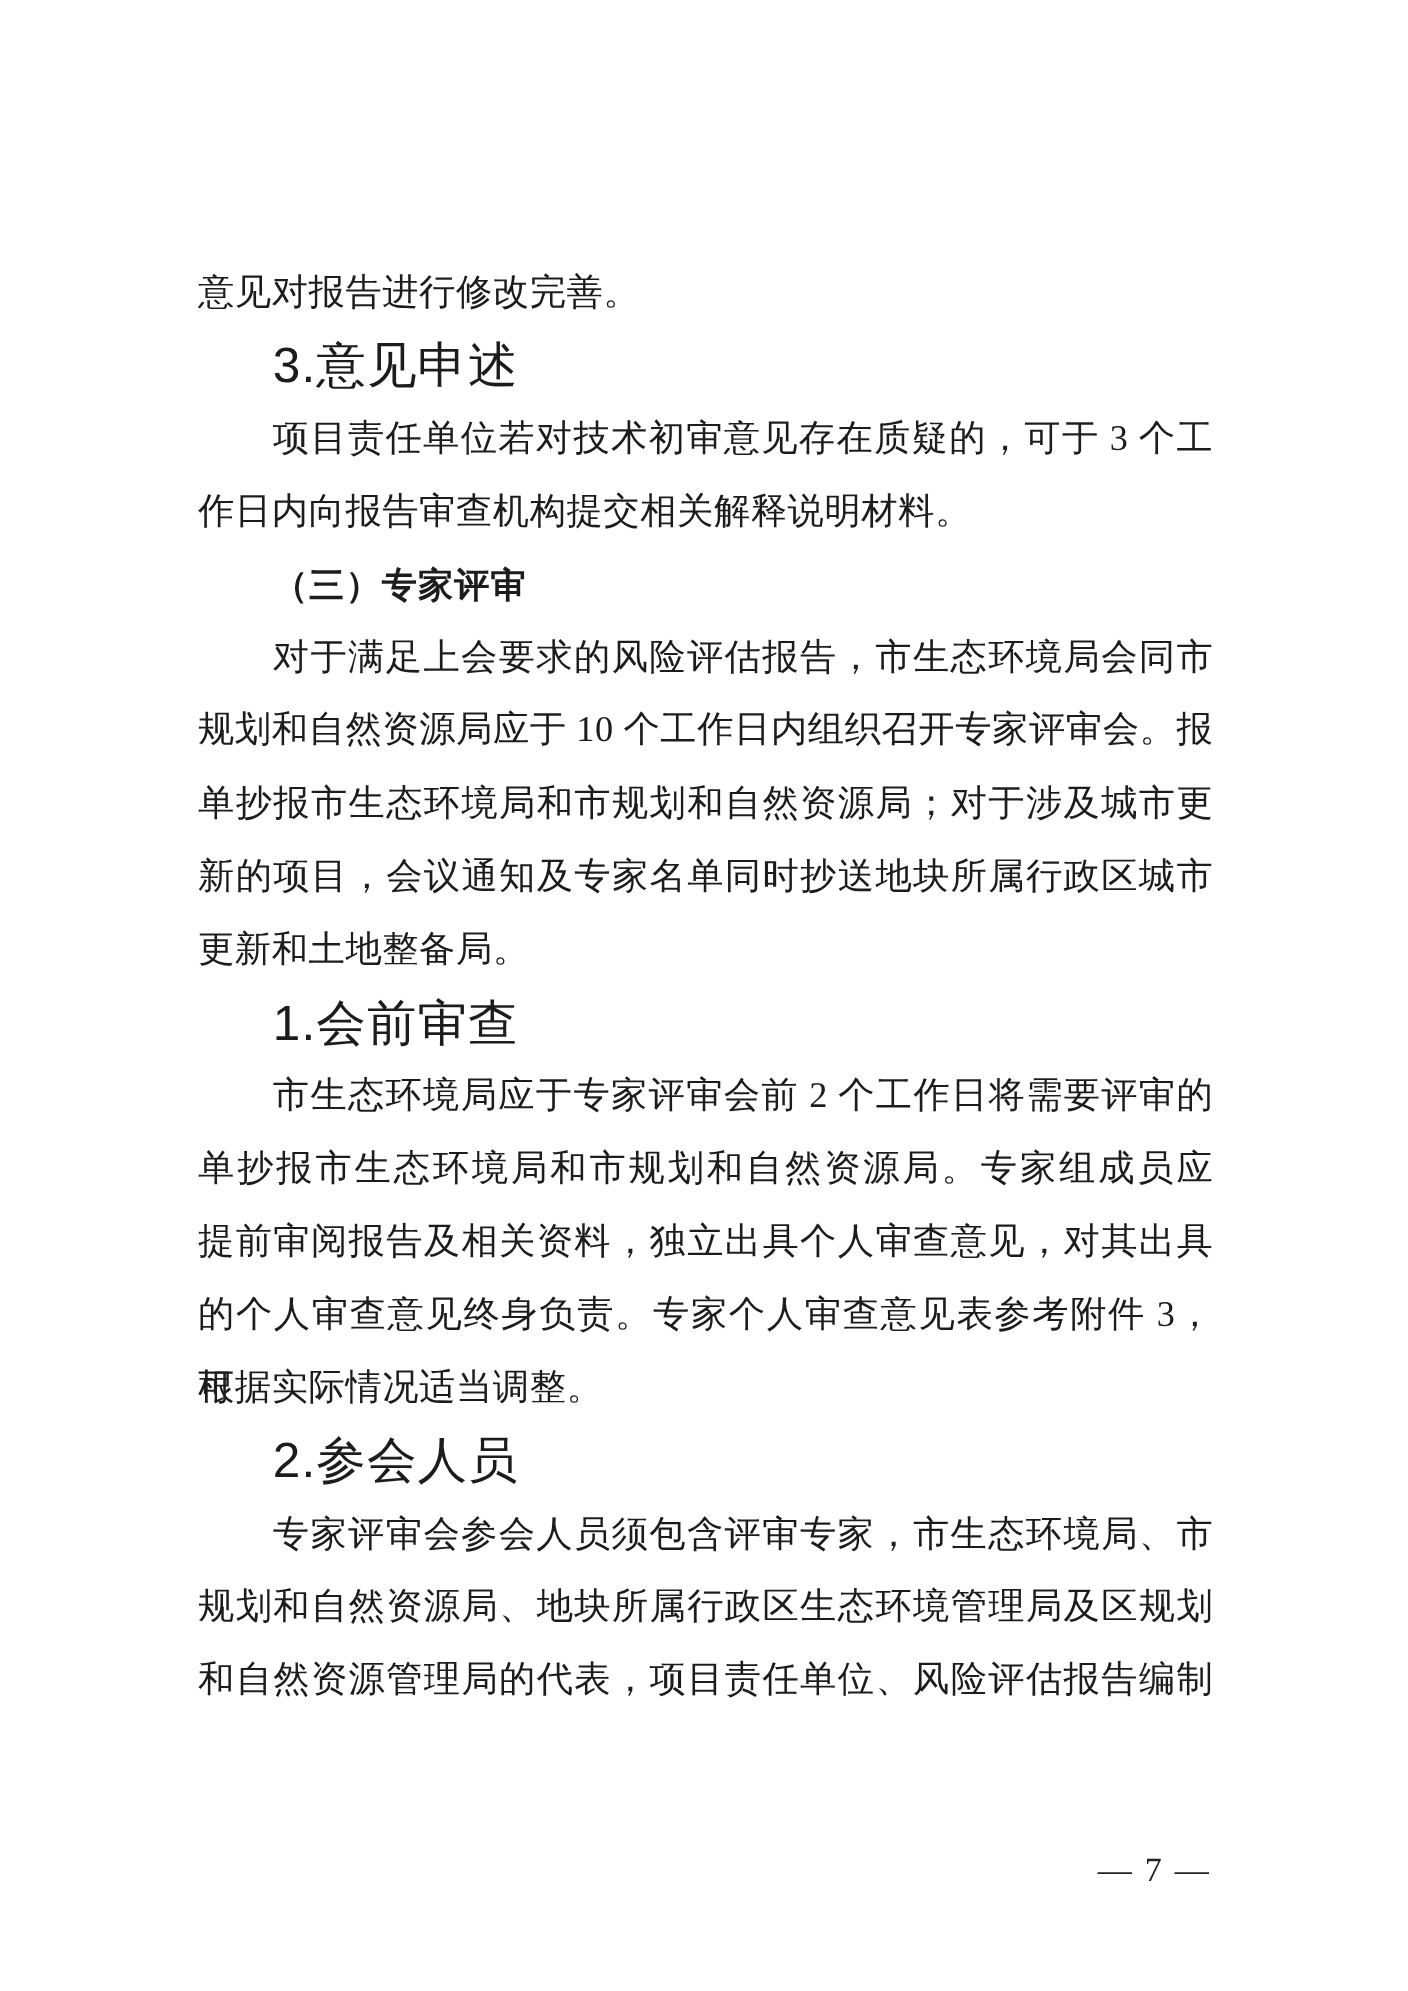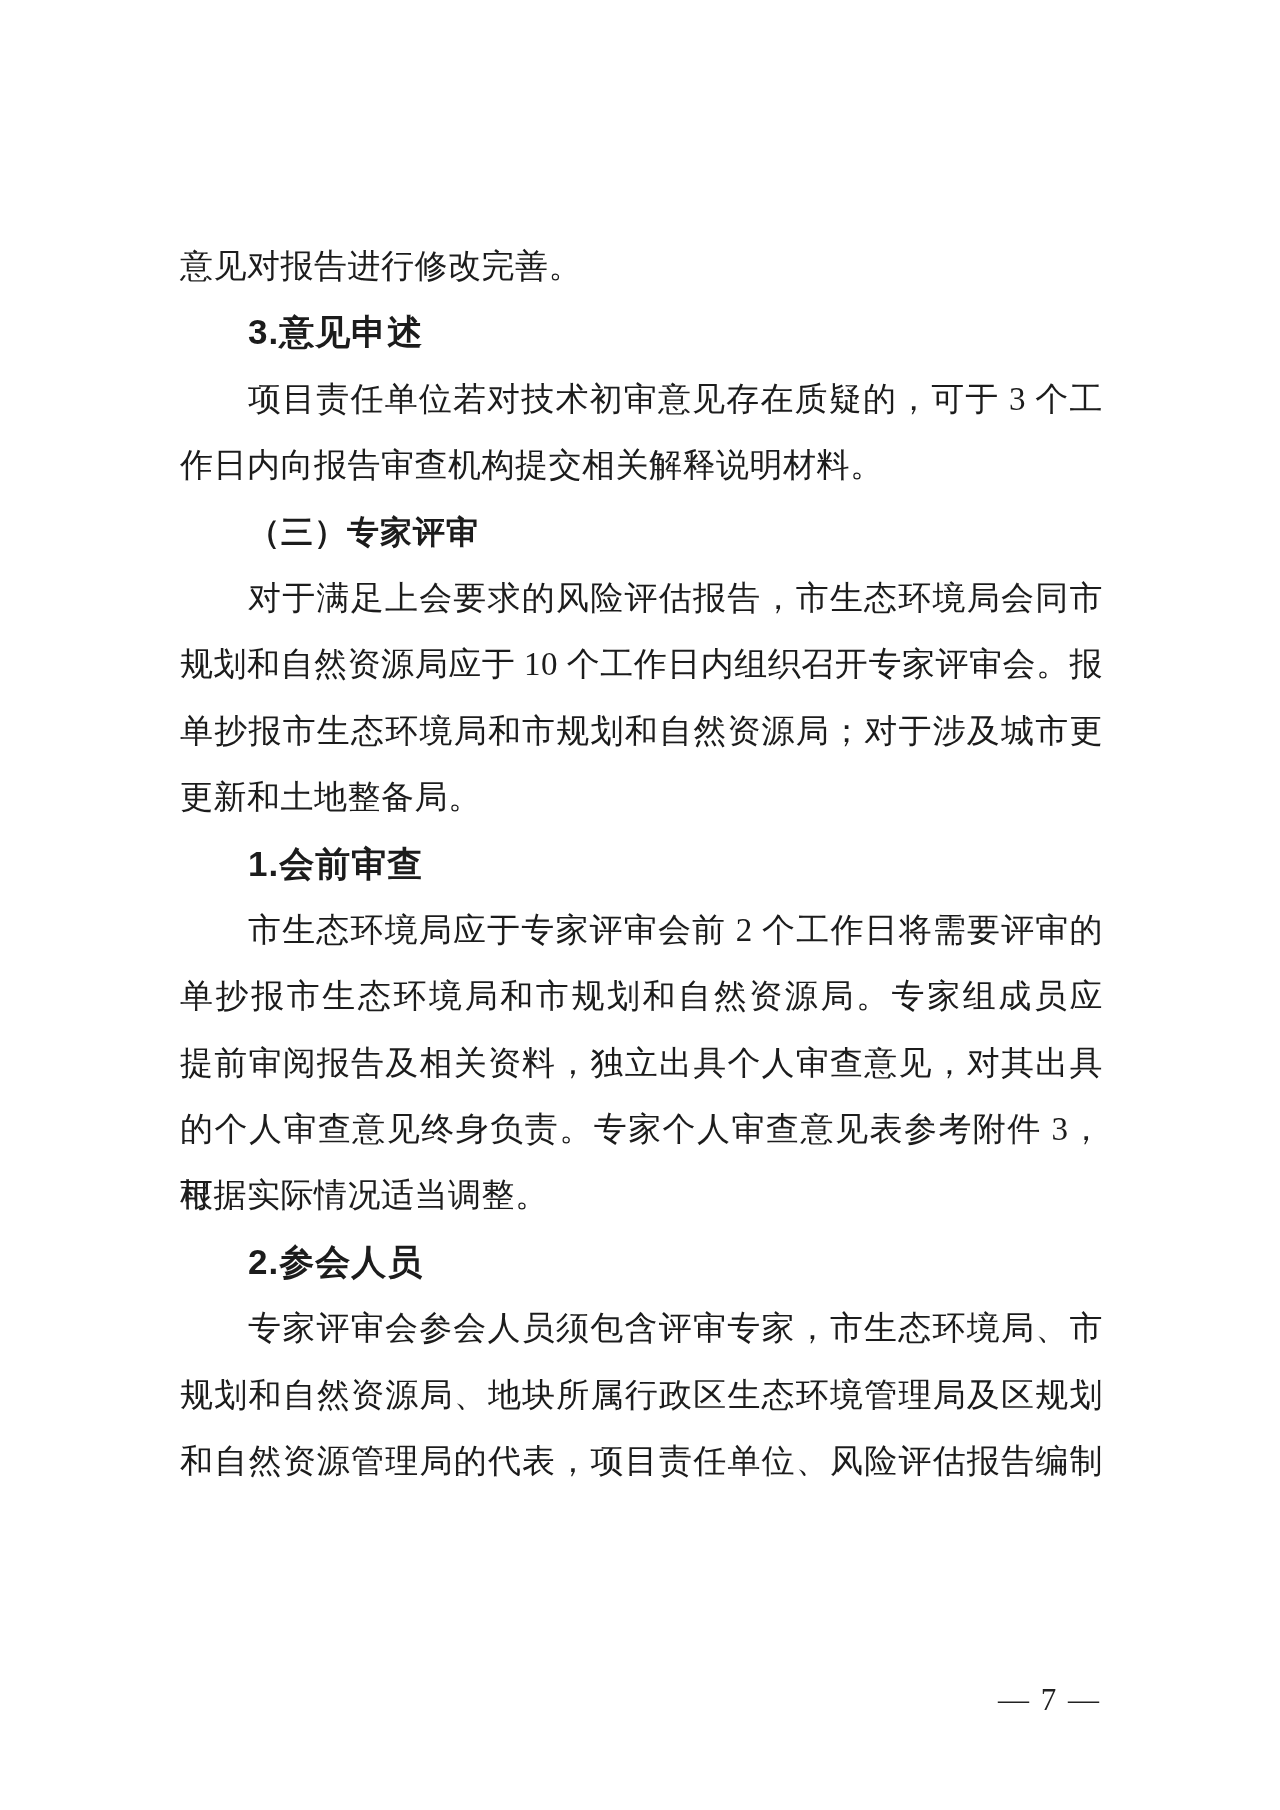--- a/index.html
+++ b/index.html
@@ -34,23 +34,23 @@
   .j {
     text-align: justify;
     text-align-last: justify;
   }
 
   
   .ind { text-indent: 68px; }
 
   
   .hb {
-    font-weight: bold;
+    font-weight: normal;
     font-family: "Liberation Sans", "DejaVu Sans", sans-serif;
-    font-size: 35px;
+    font-size: 45px;
     letter-spacing: 1px;
   }
 
   
   .hk { font-size: 32px; letter-spacing: 1px; font-weight: bold; }
 
   .page-number {
     position: absolute;
     left: 998px;
     top: 1678px;
@@ -68,20 +68,21 @@
 <div class="page">
   <div class="text-block">
     <div class="line">意见对报告进行修改完善。</div>
     <div class="line ind hb">3.意见申述</div>
     <div class="line ind j">项目责任单位若对技术初审意见存在质疑的，可于 3 个工</div>
     <div class="line">作日内向报告审查机构提交相关解释说明材料。</div>
     <div class="line ind hk">（三）专家评审</div>
     <div class="line ind j">对于满足上会要求的风险评估报告，市生态环境局会同市</div>
     <div class="line j">规划和自然资源局应于 10 个工作日内组织召开专家评审会。报</div>
     <div class="line j">单抄报市生态环境局和市规划和自然资源局；对于涉及城市更</div>
+    <div class="line j">新的项目，会议通知及专家名单同时抄送地块所属行政区城市</div>
     <div class="line">更新和土地整备局。</div>
     <div class="line ind hb">1.会前审查</div>
     <div class="line ind j">市生态环境局应于专家评审会前 2 个工作日将需要评审的</div>
     <div class="line j">单抄报市生态环境局和市规划和自然资源局。专家组成员应</div>
     <div class="line j">提前审阅报告及相关资料，独立出具个人审查意见，对其出具</div>
     <div class="line j">的个人审查意见终身负责。专家个人审查意见表参考附件 3，可</div>
     <div class="line">根据实际情况适当调整。</div>
     <div class="line ind hb">2.参会人员</div>
     <div class="line ind j">专家评审会参会人员须包含评审专家，市生态环境局、市</div>
     <div class="line j">规划和自然资源局、地块所属行政区生态环境管理局及区规划</div>

